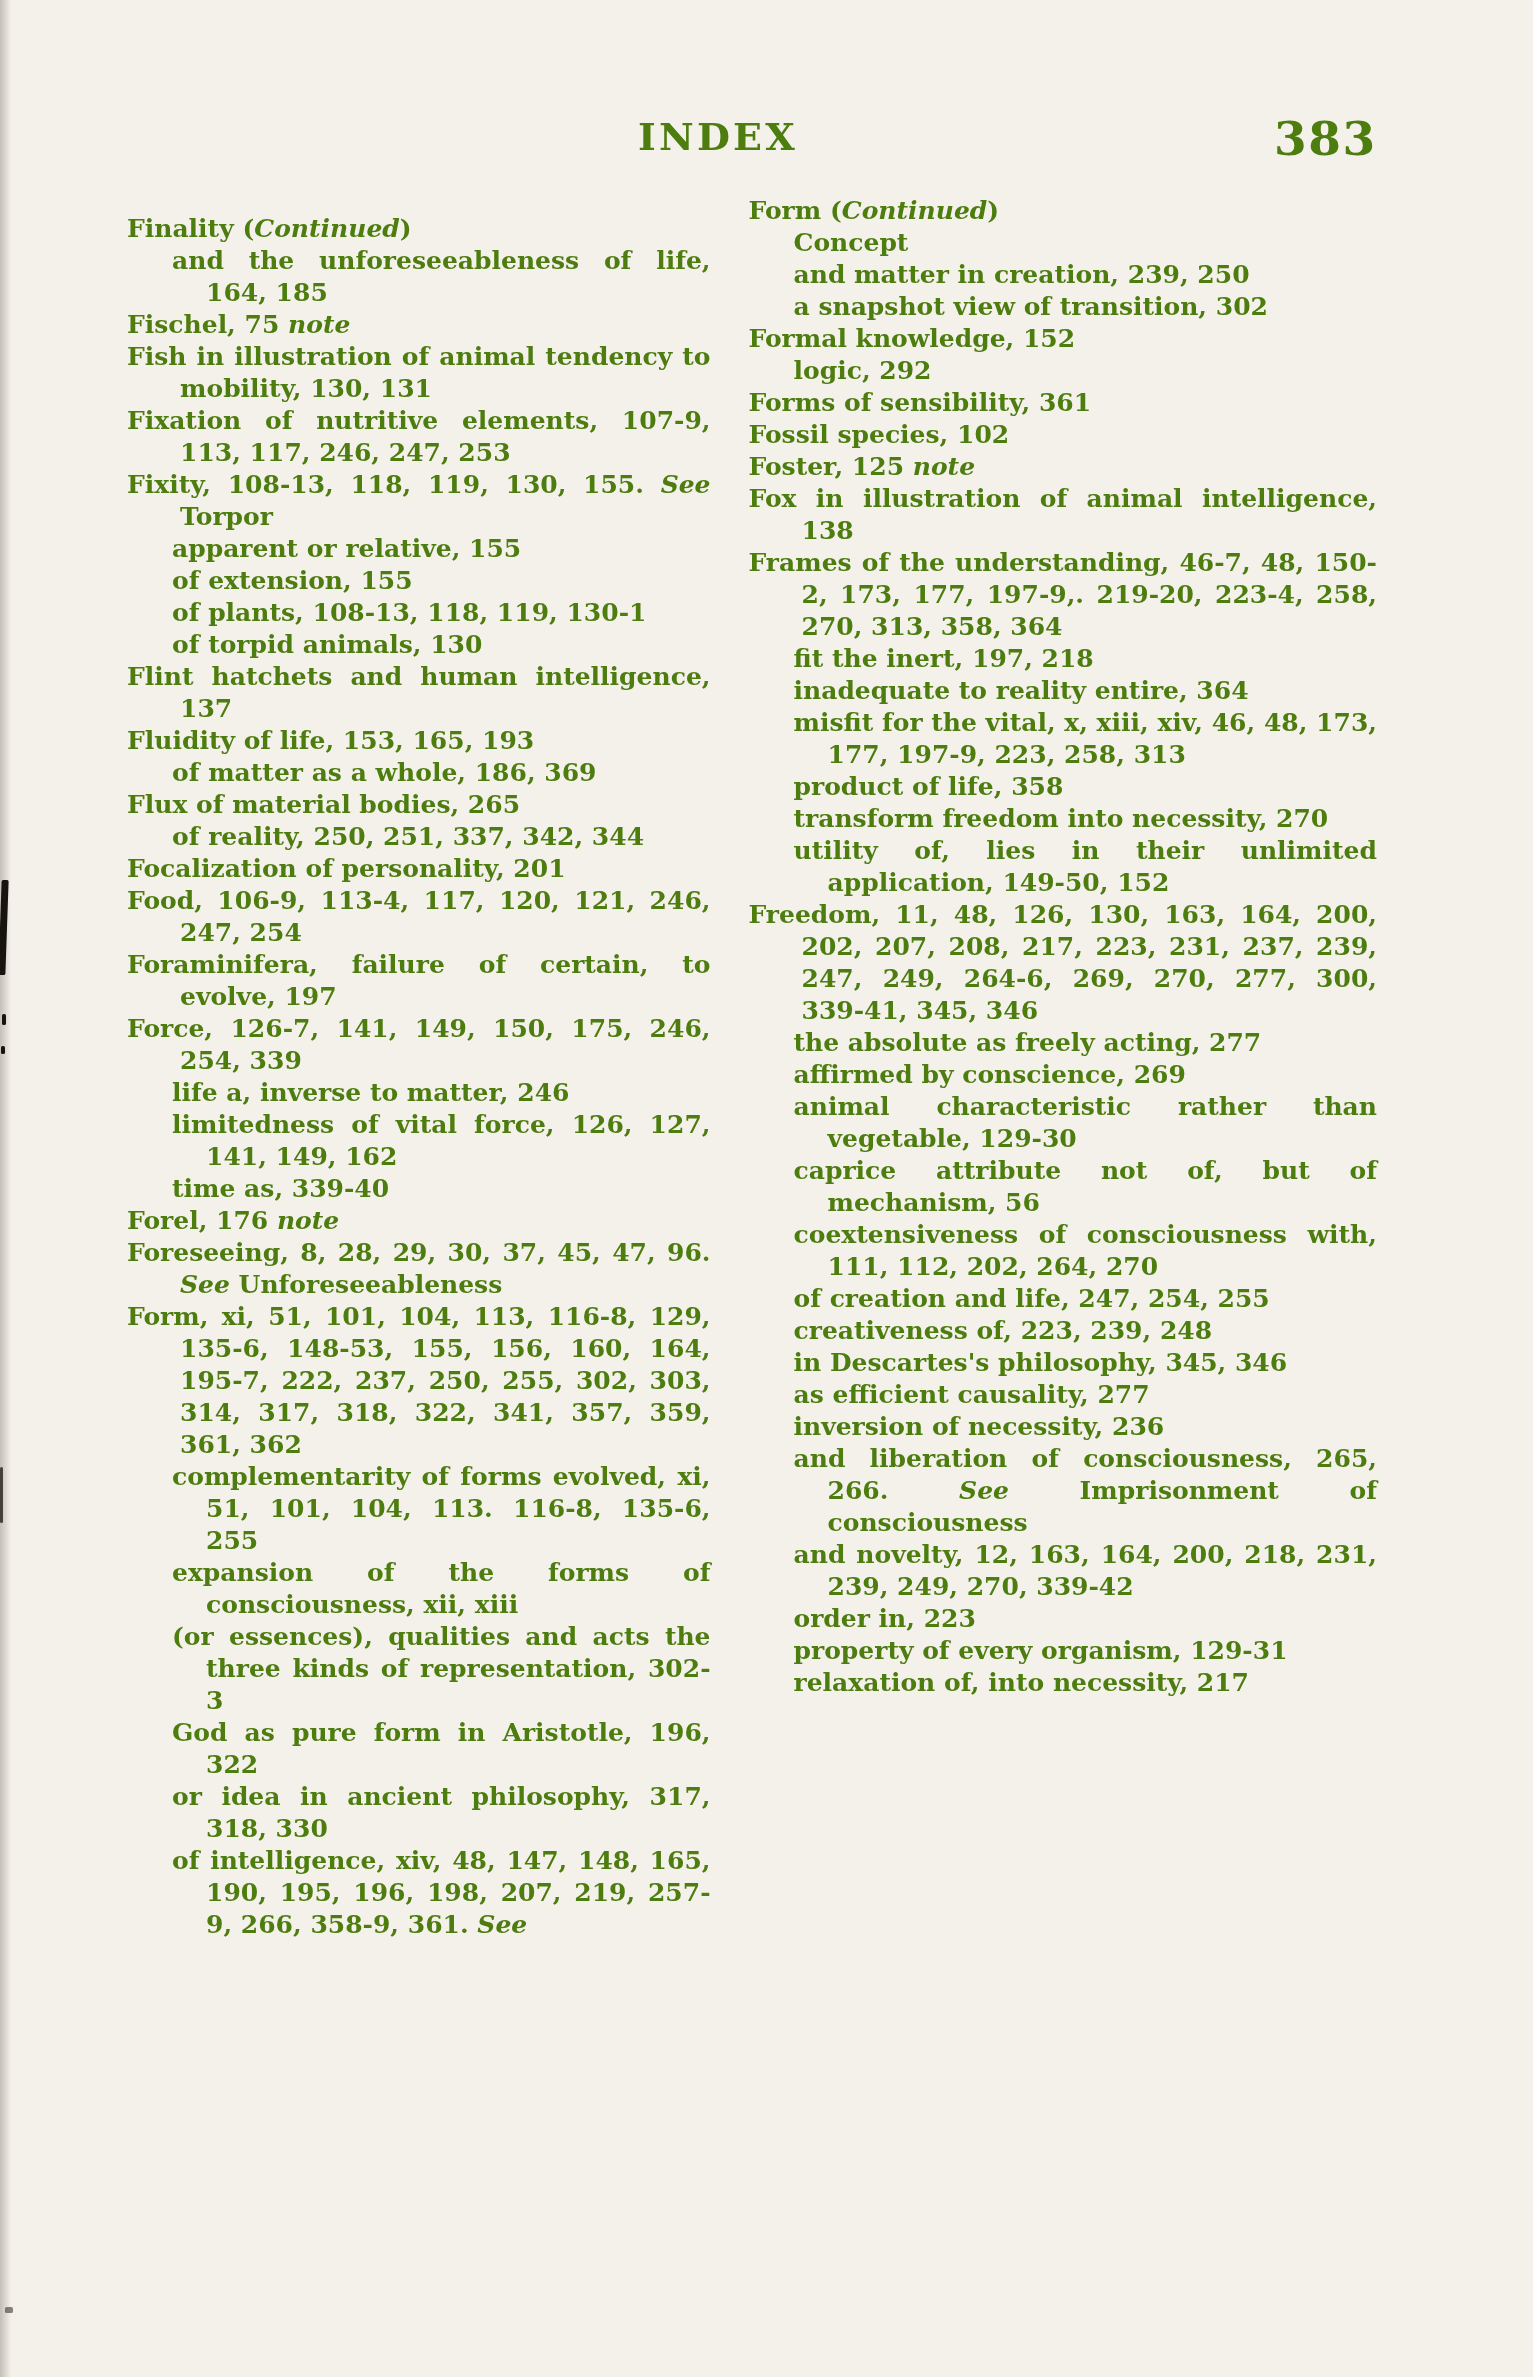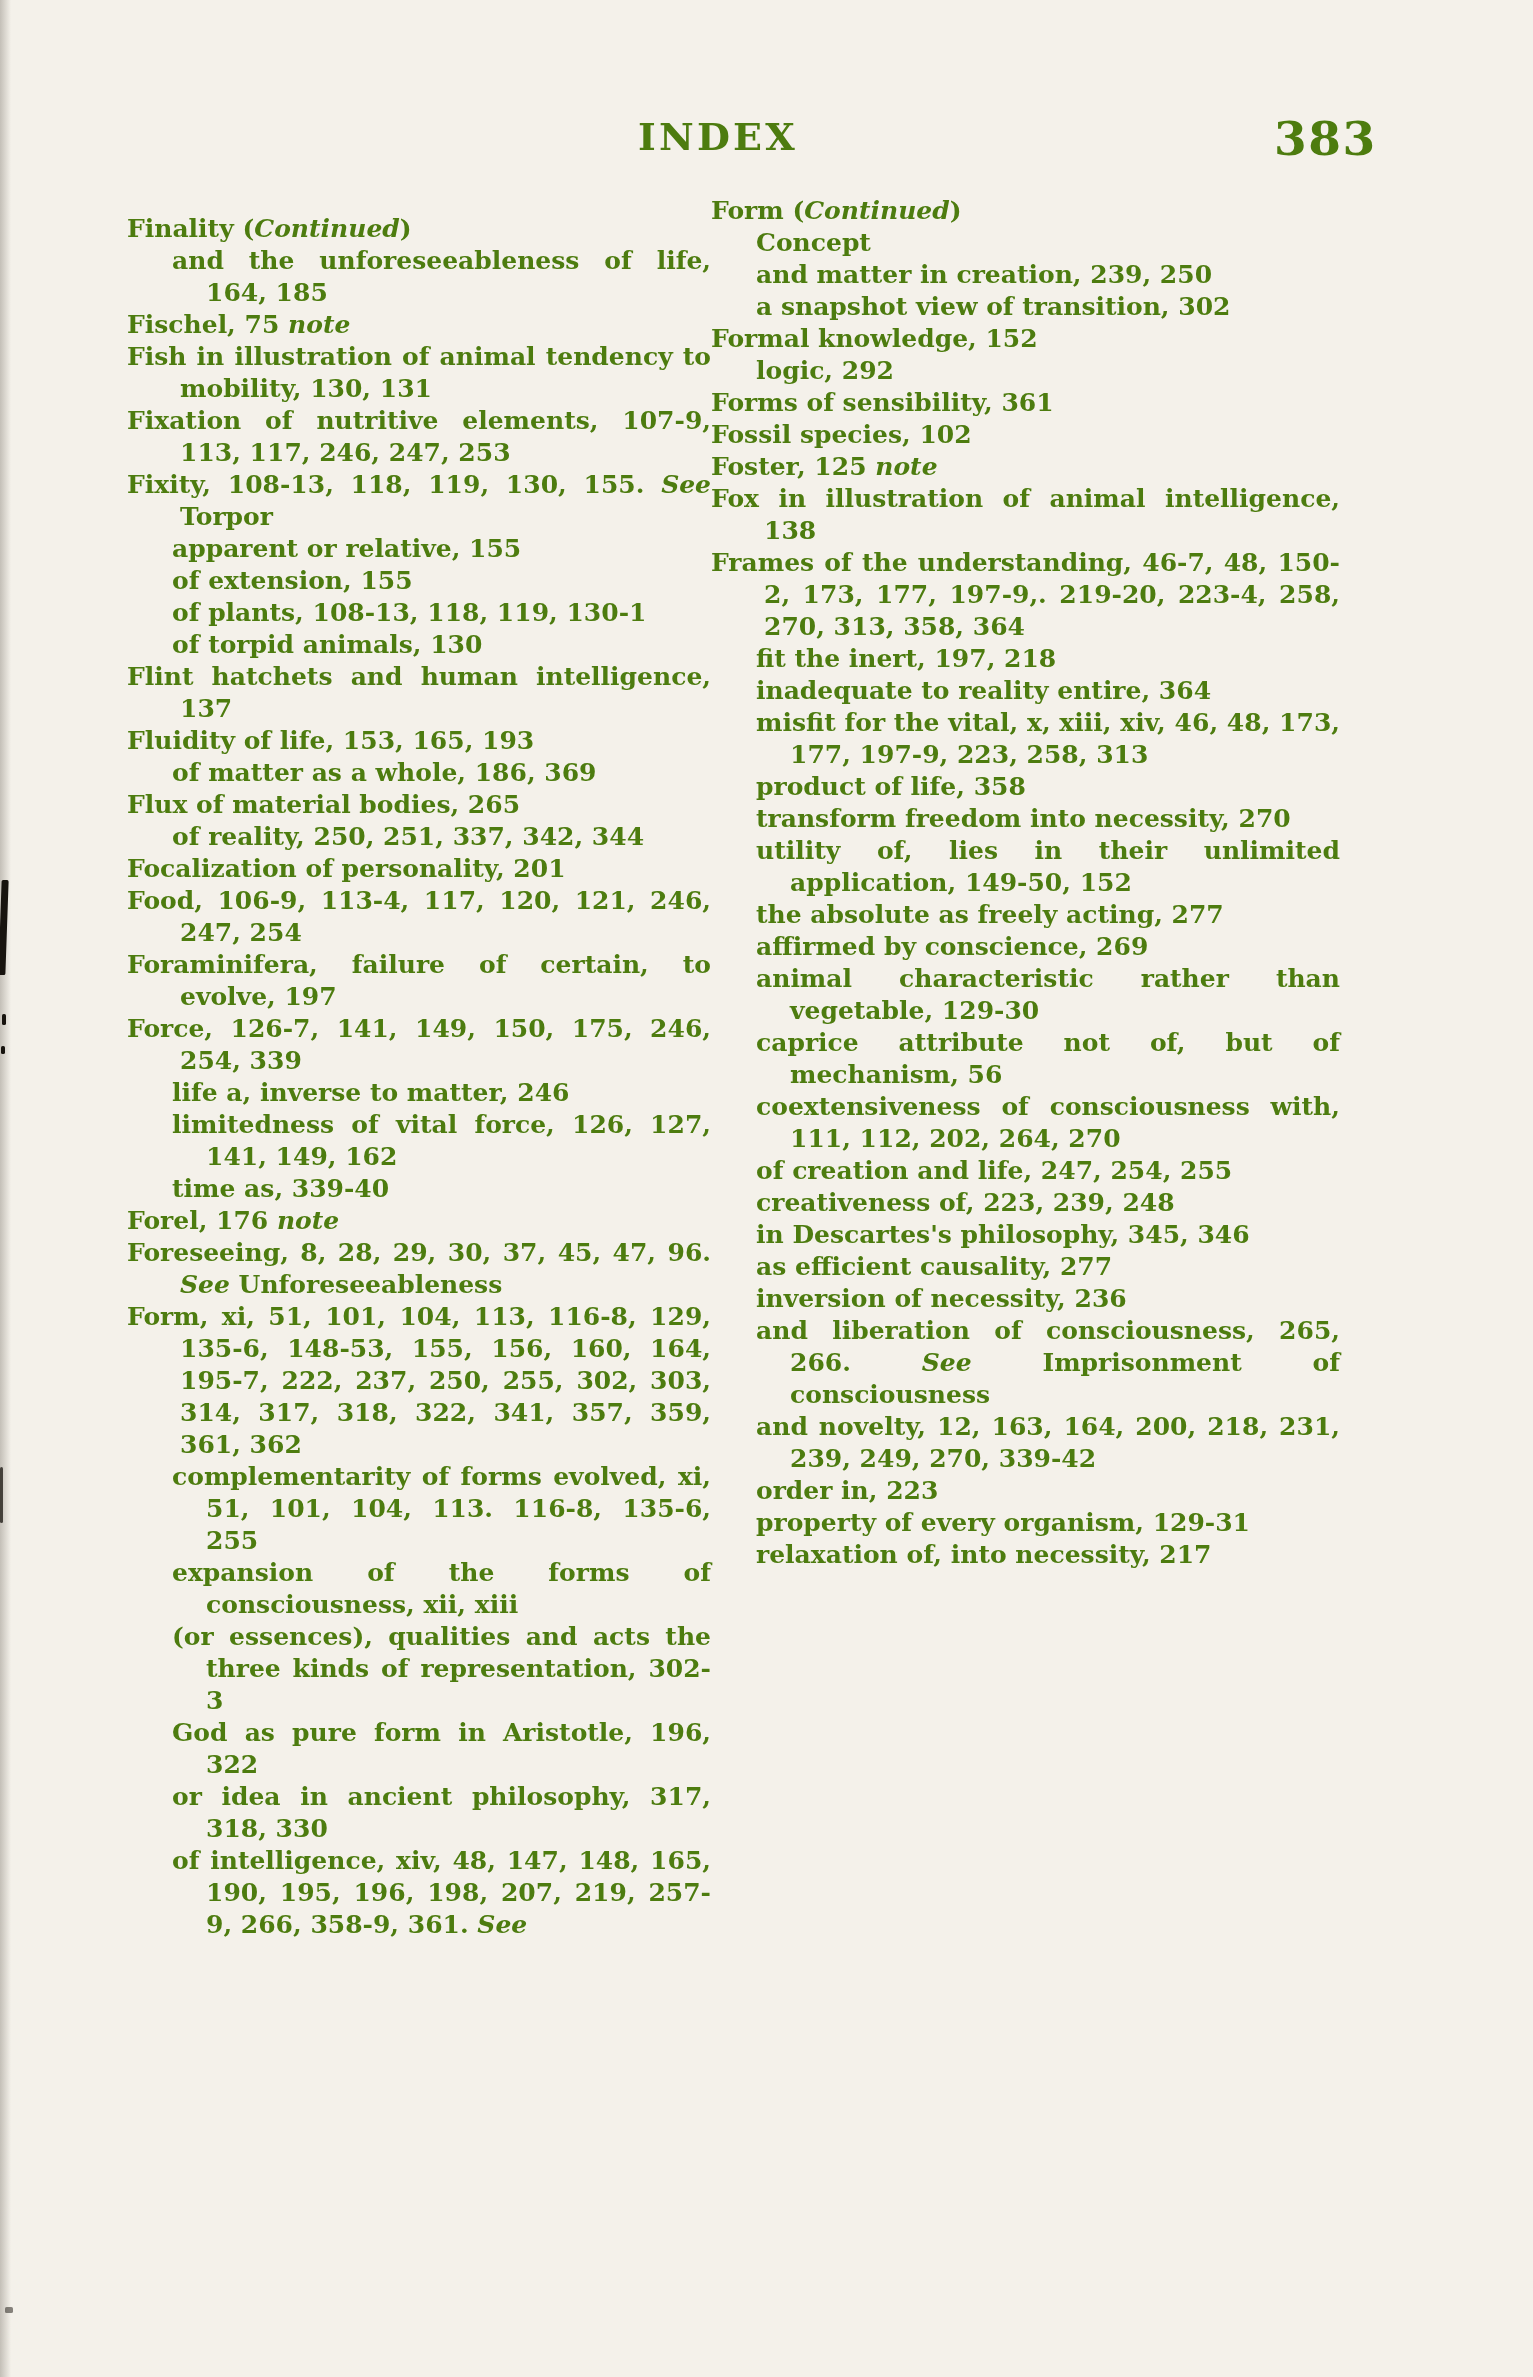--- a/index.html
+++ b/index.html
@@ -68,21 +68,21 @@
     left: 127px;
     width: 1250px;
     display: flex;
     align-items: flex-start;
   }
   .col {
     font-size: 25px;
     line-height: 32px;
     text-align: justify;
   }
-  .col-left  { width: 584px; }
+  .col-left  { width: 584px; margin-right: 38px; }
   .col-right { width: 629px; margin-top: -17.6px; }
 
   .entry {
     margin: 0;
   }
   .entry.indent-0 {
     padding-left: 53px;
     text-indent: -53px;
   }
   .entry.indent-1 {
@@ -152,20 +152,21 @@
         <p class="entry indent-0">Fossil species, 102</p>
         <p class="entry indent-0">Foster, 125 <i>note</i></p>
         <p class="entry indent-0">Fox in illustration of animal intelligence, 138</p>
         <p class="entry indent-0">Frames of the understanding, 46-7, 48, 150-2, 173, 177, 197-9,. 219-20, 223-4, 258, 270, 313, 358, 364</p>
         <p class="entry indent-1">fit the inert, 197, 218</p>
         <p class="entry indent-1">inadequate to reality entire, 364</p>
         <p class="entry indent-1">misfit for the vital, x, xiii, xiv, 46, 48, 173, 177, 197-9, 223, 258, 313</p>
         <p class="entry indent-1">product of life, 358</p>
         <p class="entry indent-1">transform freedom into necessity, 270</p>
         <p class="entry indent-1">utility of, lies in their unlimited application, 149-50, 152</p>
+        <p class="entry indent-0">Freedom, 11, 48, 126, 130, 163, 164, 200, 202, 207, 208, 217, 223, 231, 237, 239, 247, 249, 264-6, 269, 270, 277, 300, 339-41, 345, 346</p>
         <p class="entry indent-1">the absolute as freely acting, 277</p>
         <p class="entry indent-1">affirmed by conscience, 269</p>
         <p class="entry indent-1">animal characteristic rather than vegetable, 129-30</p>
         <p class="entry indent-1">caprice attribute not of, but of mechanism, 56</p>
         <p class="entry indent-1">coextensiveness of consciousness with, 111, 112, 202, 264, 270</p>
         <p class="entry indent-1">of creation and life, 247, 254, 255</p>
         <p class="entry indent-1">creativeness of, 223, 239, 248</p>
         <p class="entry indent-1">in Descartes's philosophy, 345, 346</p>
         <p class="entry indent-1">as efficient causality, 277</p>
         <p class="entry indent-1">inversion of necessity, 236</p>

